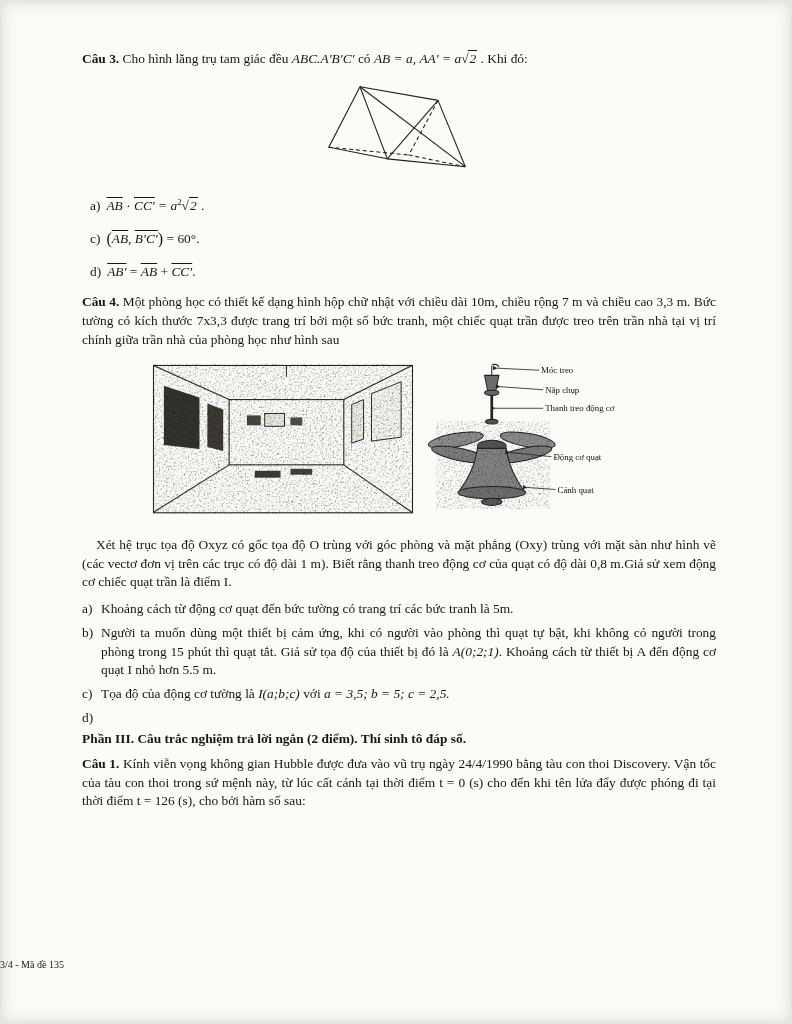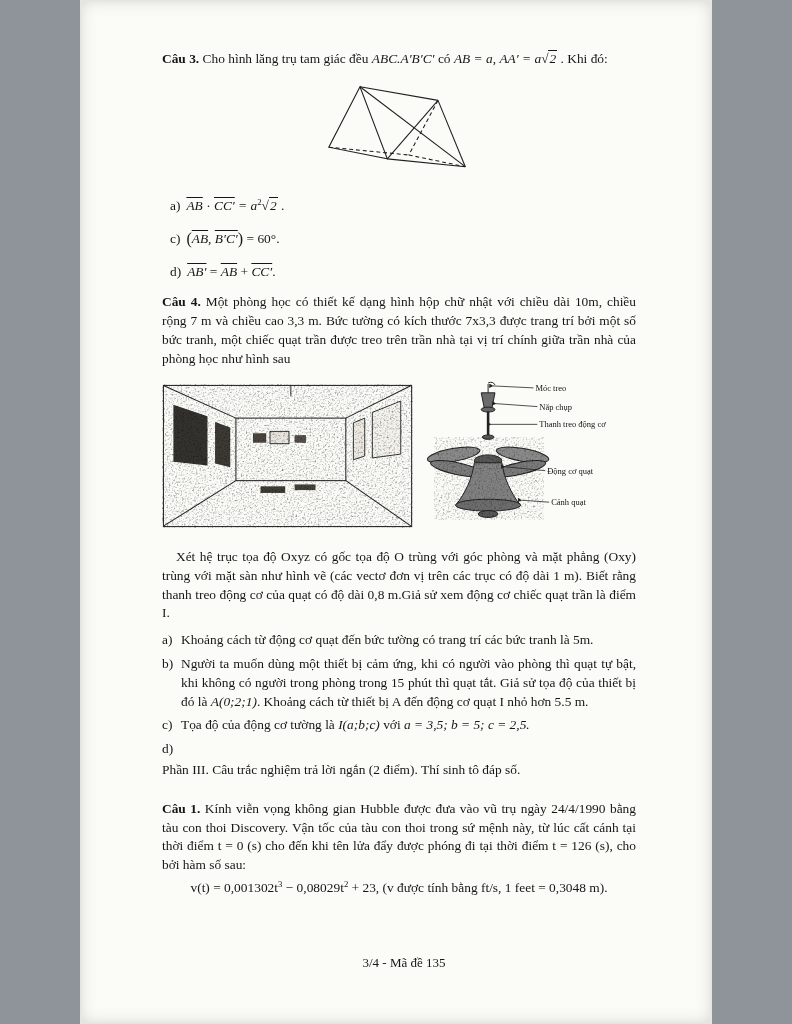--- a/index.html
+++ b/index.html
@@ -1,43 +1,43 @@
 <!DOCTYPE html>
 <html><head>
 <meta charset="utf-8">
 <style>
   * { margin:0; padding:0; box-sizing:border-box; }
   html,body { background:#8f949a; }
   .page {
-    width:632px; height:1024px; position:relative; margin:0 auto;
+    width:792px; height:1024px; position:relative; margin:0 auto;
     background:#fbfbf8; color:#161616;
     font-family:"Liberation Serif", serif; font-size:13.4px; line-height:1.4;
     padding:50px 76px 0 82px; overflow:hidden;
     box-shadow: inset 0 0 0 2px #e6e6e1, inset 0 0 16px rgba(70,70,62,.22);
   }
   .para { text-align:justify; }
   .b { font-weight:bold; }
   .m { font-style:italic; }
   .vec { font-style:italic; text-decoration:overline; }
   sup { font-size:.65em; }
   .rad { border-top:1.2px solid #161616; padding:0 1px; font-style:italic; }
   .sqrt { font-style:normal; }
   .bigp { font-size:16px; vertical-align:-1px; }
   .bar { font-size:14px; }
   .mopt { margin:12px 8px; }
   .mopt .olabel { font-weight:normal; margin-right:6px; }
   .fig-prism { width:158px; margin:8px auto 10px auto; text-align:center; }
-  .fig-row { display:flex; justify-content:center; align-items:flex-end; gap:14px; margin:12px 0 10px 0; }
+  .fig-row { display:flex; justify-content:center; align-items:center; gap:14px; margin:12px 0 10px 0; }
   .note { text-indent:14px; margin:20px 0 8px 0; }
   .qopt { position:relative; padding-left:19px; margin:5px 0; text-align:justify; }
   .qopt .olabel { position:absolute; left:0; }
-  .part-heading { font-weight:normal; margin-top:26px; }
-  .cau1 { margin-top:20px; }
+  .part-heading { font-weight:bold; margin-top:26px; }
+  .cau1 { margin-top:6px; }
   .formula { text-align:center; margin-top:3px; }
-  .footer { position:absolute; left:16px; right:0; bottom:52px; text-align:center; font-size:13px; }
+  .footer { position:absolute; left:0; right:0; bottom:52px; text-align:left; font-size:10px; }
   svg text { font-family:"Liberation Serif", serif; font-size:8.6px; fill:#111; }
 </style>
 </head>
 <body>
 
 <div class="page">
 
   <p class="para">
     <span class="b">Câu 3.</span>
     <span>Cho hình lăng trụ tam giác đều</span>
@@ -175,19 +175,16 @@
   <div class="qopt">
     <span class="olabel">d)</span>
   </div>
 
   <p class="part-heading">Phần III. Câu trắc nghiệm trả lời ngắn (2 điểm). Thí sinh tô đáp số.</p>
 
   <p class="para cau1">
     <span class="b">Câu 1.</span>
     <span>Kính viễn vọng không gian Hubble được đưa vào vũ trụ ngày 24/4/1990 bằng tàu con thoi Discovery. Vận tốc của tàu con thoi trong sứ mệnh này, từ lúc cất cánh tại thời điểm t = 0 (s) cho đến khi tên lửa đẩy được phóng đi tại thời điểm t = 126 (s), cho bởi hàm số sau:</span>
   </p>
-  <p class="formula">
-    <span>v(t) = 0,001302t</span><sup>3</sup><span> − 0,08029t</span><sup>2</sup><span> + 23, (v được tính bằng ft/s, 1 feet = 0,3048 m).</span>
-  </p>
 
   <div class="footer">3/4 - Mã đề 135</div>
 
 </div>
 
 </body></html>

